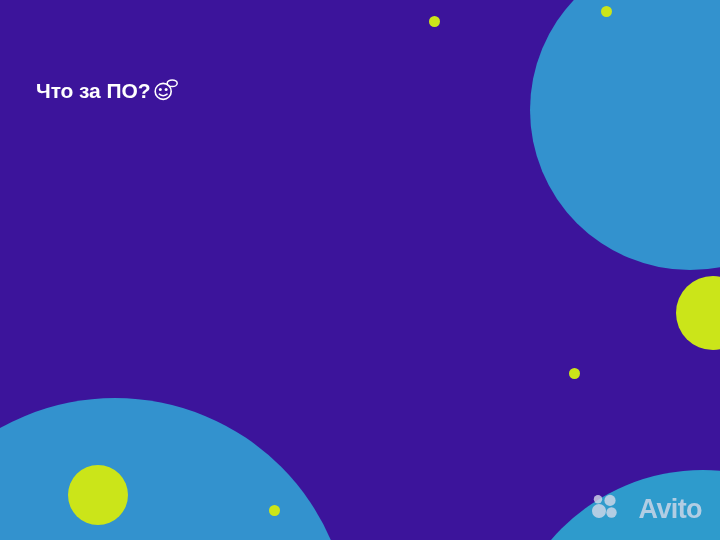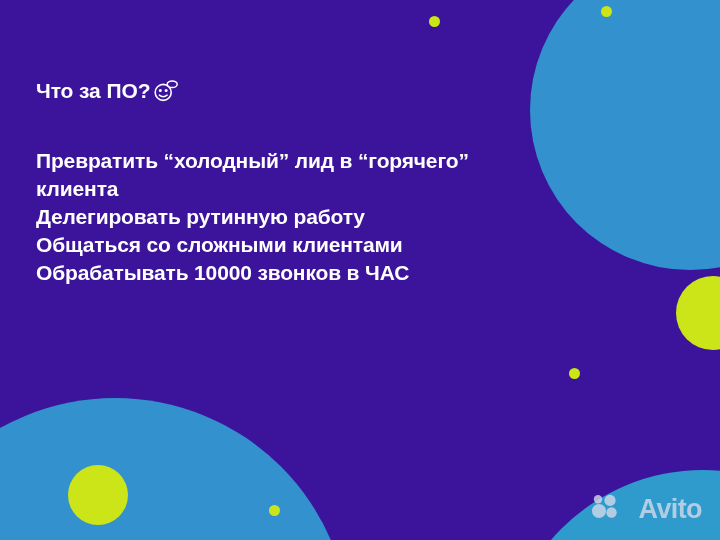--- a/index.html
+++ b/index.html
@@ -76,21 +76,21 @@
   .content {
     position: absolute;
     left: 36px;
     top: 78px;
     width: 600px;
     z-index: 5;
   }
 
   .headline {
     display: flex;
-    align-items: flex-end;
+    align-items: flex-start;
     gap: 2px;
     color: #FFFFFF;
     font-size: 21px;
     font-weight: bold;
     letter-spacing: -0.1px;
     line-height: 1.2;
     margin: 0 0 44px 0;
   }
 
   .emoji-face {
@@ -174,26 +174,20 @@
 
           <circle cx="10.2" cy="13.4" r="8.0" fill="none" stroke="#FFFFFF" stroke-width="1.6"></circle>
           <circle cx="7.3" cy="11.4" r="1.5" fill="#FFFFFF"></circle>
           <circle cx="13.1" cy="11.4" r="1.5" fill="#FFFFFF"></circle>
           <path d="M6.3 16.1 q3.9 3.1 7.8 0" fill="none" stroke="#FFFFFF" stroke-width="1.5" stroke-linecap="round"></path>
         </svg>
       </span>
     </h1>
 
 
-    <ul class="benefits">
-      <li>Превратить “холодный” лид в “горячего” клиента</li>
-      <li>Делегировать рутинную работу</li>
-      <li>Общаться со сложными клиентами</li>
-      <li>Обрабатывать 10000 звонков в ЧАС</li>
-    </ul>
 
   </div>
 
   <div class="watermark">
     <span class="wm-mark">
       <svg width="28" height="26" viewBox="0 0 28 26" aria-hidden="true">
         <circle cx="8.0" cy="17.0" r="7.0" fill="#D8DCEA"></circle>
         <circle cx="20.5" cy="18.5" r="5.2" fill="#D8DCEA"></circle>
         <circle cx="7.0" cy="5.2" r="4.2" fill="#D8DCEA"></circle>
         <circle cx="19.0" cy="6.4" r="5.6" fill="#D8DCEA"></circle>

